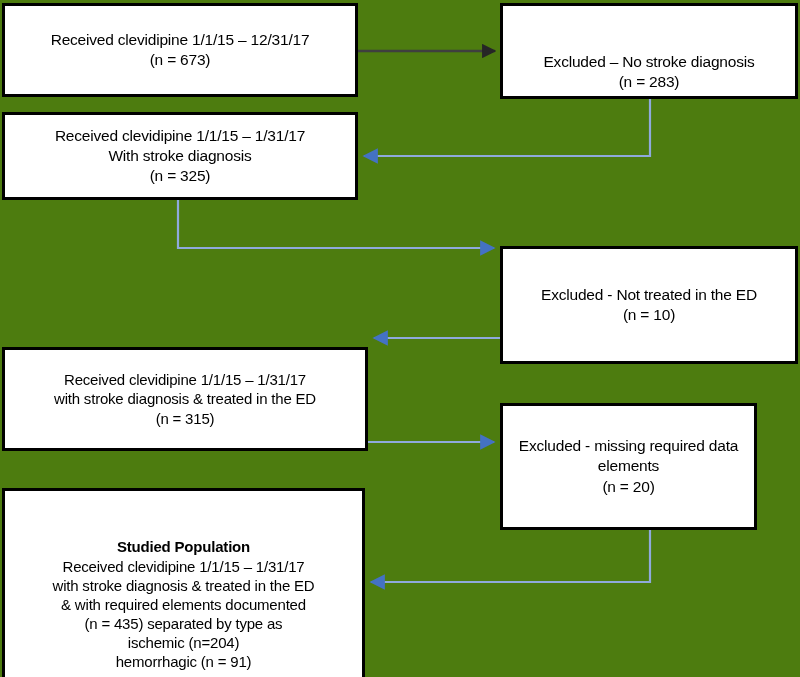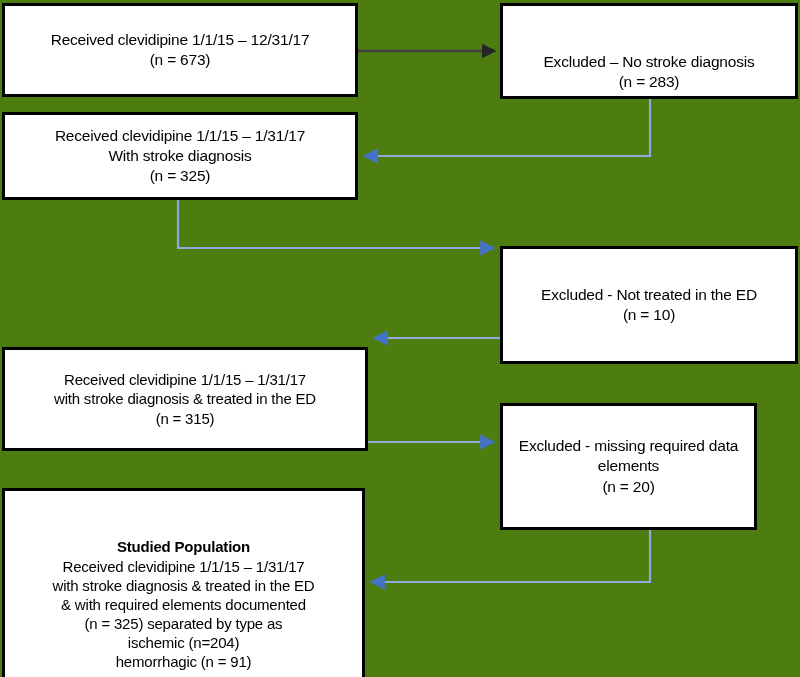--- a/index.html
+++ b/index.html
@@ -135,18 +135,18 @@
     <span class="line">Excluded  -  missing required data</span>
     <span class="line">elements</span>
     <span class="line">(n = 20)</span>
   </div>
 
   <div class="node" id="node-studied-pop">
     <span class="line bold">Studied Population</span>
     <span class="line">Received clevidipine 1/1/15 – 1/31/17</span>
     <span class="line">with stroke diagnosis &amp; treated in the ED</span>
     <span class="line">&amp; with required elements documented</span>
-    <span class="line">(n = 325)  separated by type as</span>
+    <span class="line">(n = 435)  separated by type as</span>
     <span class="line">ischemic (n=204)</span>
     <span class="line">hemorrhagic (n = 91)</span>
   </div>
 
 </div>
 
 </body></html>

